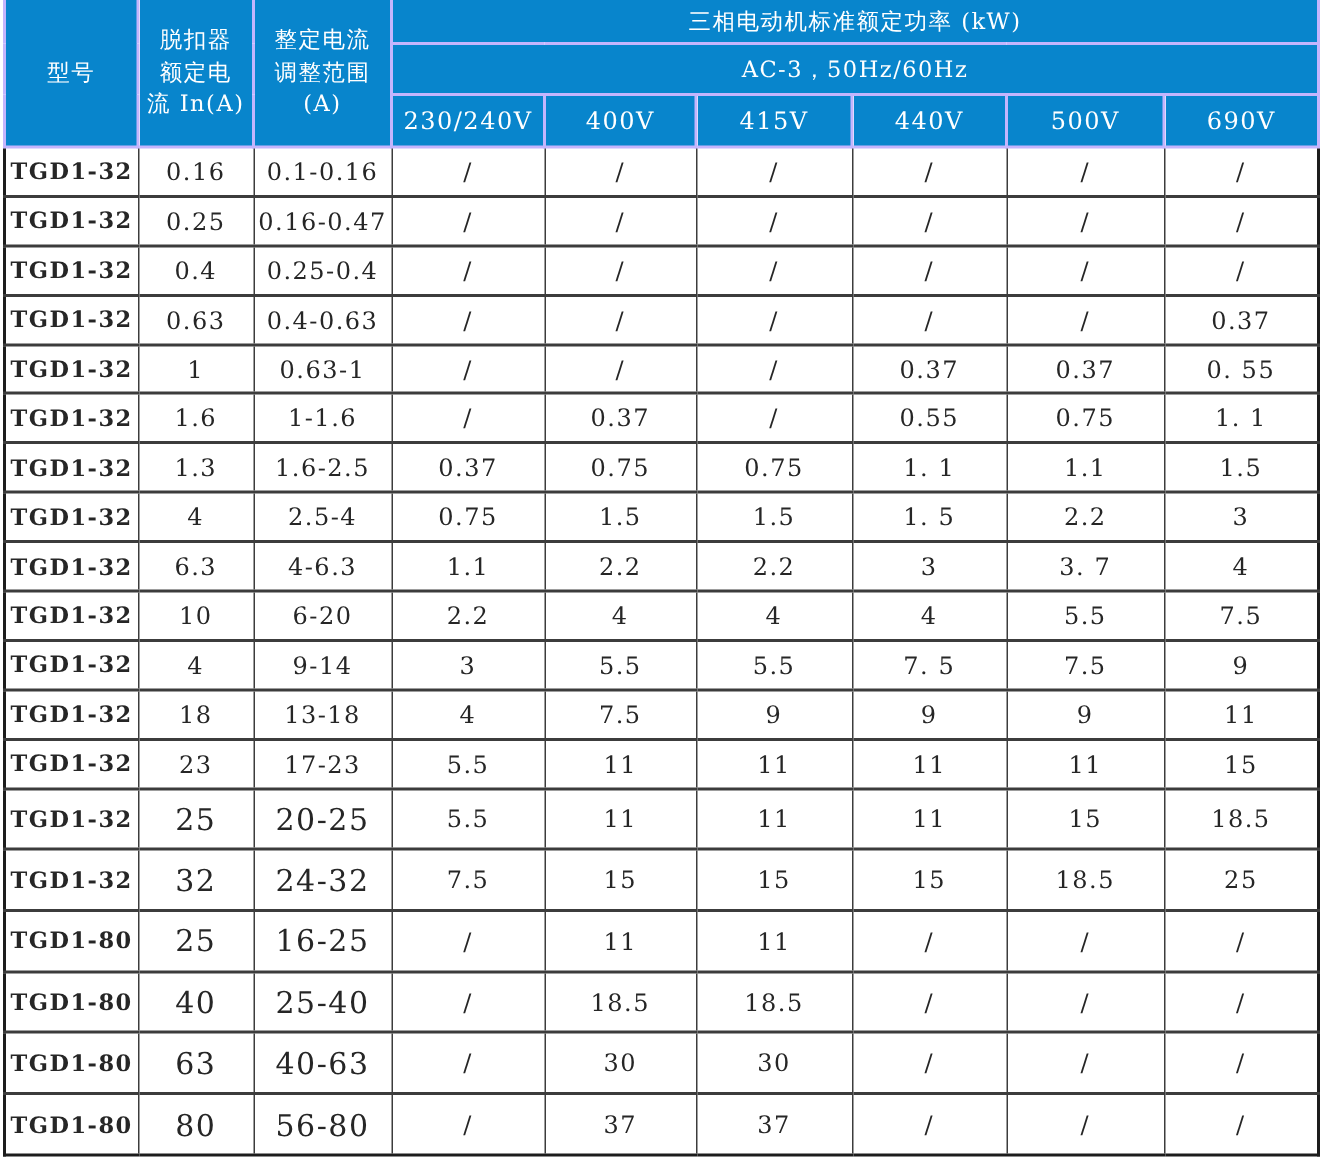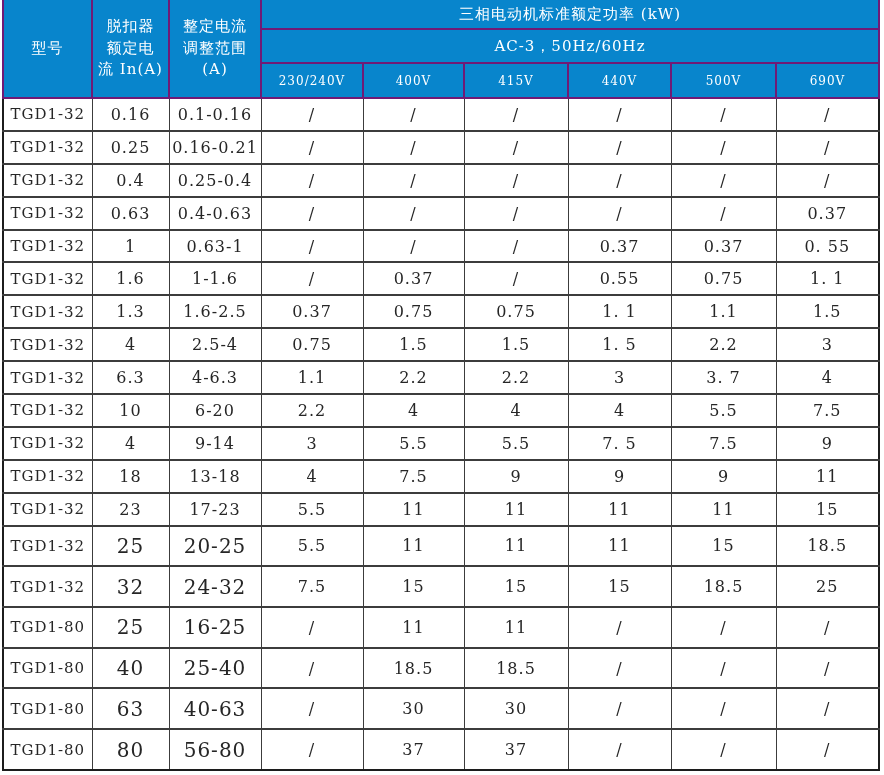--- a/index.html
+++ b/index.html
@@ -22,42 +22,42 @@
   th, td {
     padding: 0;
     text-align: center;
     vertical-align: middle;
     overflow: hidden;
   }
   thead th {
     background: #0885cc;
     color: #ffffff;
     font-weight: normal;
-    border: 2px solid #701a75;
+    border: 2px solid #c4b5fd;
     font-size: 15px;
     letter-spacing: 1px;
   }
   thead tr.hrow1 th { border-top: none; height: 28px; }
   thead tr.hrow2 th { height: 32px; }
-  thead tr.hrow3 th { height: 33px; font-size: 12px; }
+  thead tr.hrow3 th { height: 33px; font-size: 16px; }
   th.wrap {
     white-space: pre-line;
     line-height: 1.45;
     font-size: 15px;
   }
   tbody td {
     border: solid #3c3c3c;
     border-width: 2px 1px;
     color: #262626;
     font-size: 16px;
     letter-spacing: 1px;
     white-space: pre;
   }
   tbody tr:last-child td { border-bottom: 2px solid #1c1c1c; }
-  tbody td:first-child { border-left: 2px solid #1c1c1c; }
+  tbody td:first-child { border-left: 2px solid #1c1c1c; font-weight: bold; }
   tbody td:last-child { border-right: 2px solid #1c1c1c; }
   tbody td.model { font-size: 15px; }
   tbody td.big { font-size: 20px; }
 </style>
 </head>
 <body>
 
 <table class="spec">
   <colgroup>
     <col style="width:89px">
@@ -101,21 +101,21 @@
         <td>/</td>
         <td>/</td>
         <td>/</td>
         <td>/</td>
         <td>/</td>
         <td>/</td>
       </tr>
       <tr>
         <td class="model">TGD1-32</td>
         <td>0.25</td>
-        <td>0.16-0.21</td>
+        <td>0.16-0.47</td>
         <td>/</td>
         <td>/</td>
         <td>/</td>
         <td>/</td>
         <td>/</td>
         <td>/</td>
       </tr>
       <tr>
         <td class="model">TGD1-32</td>
         <td>0.4</td>

